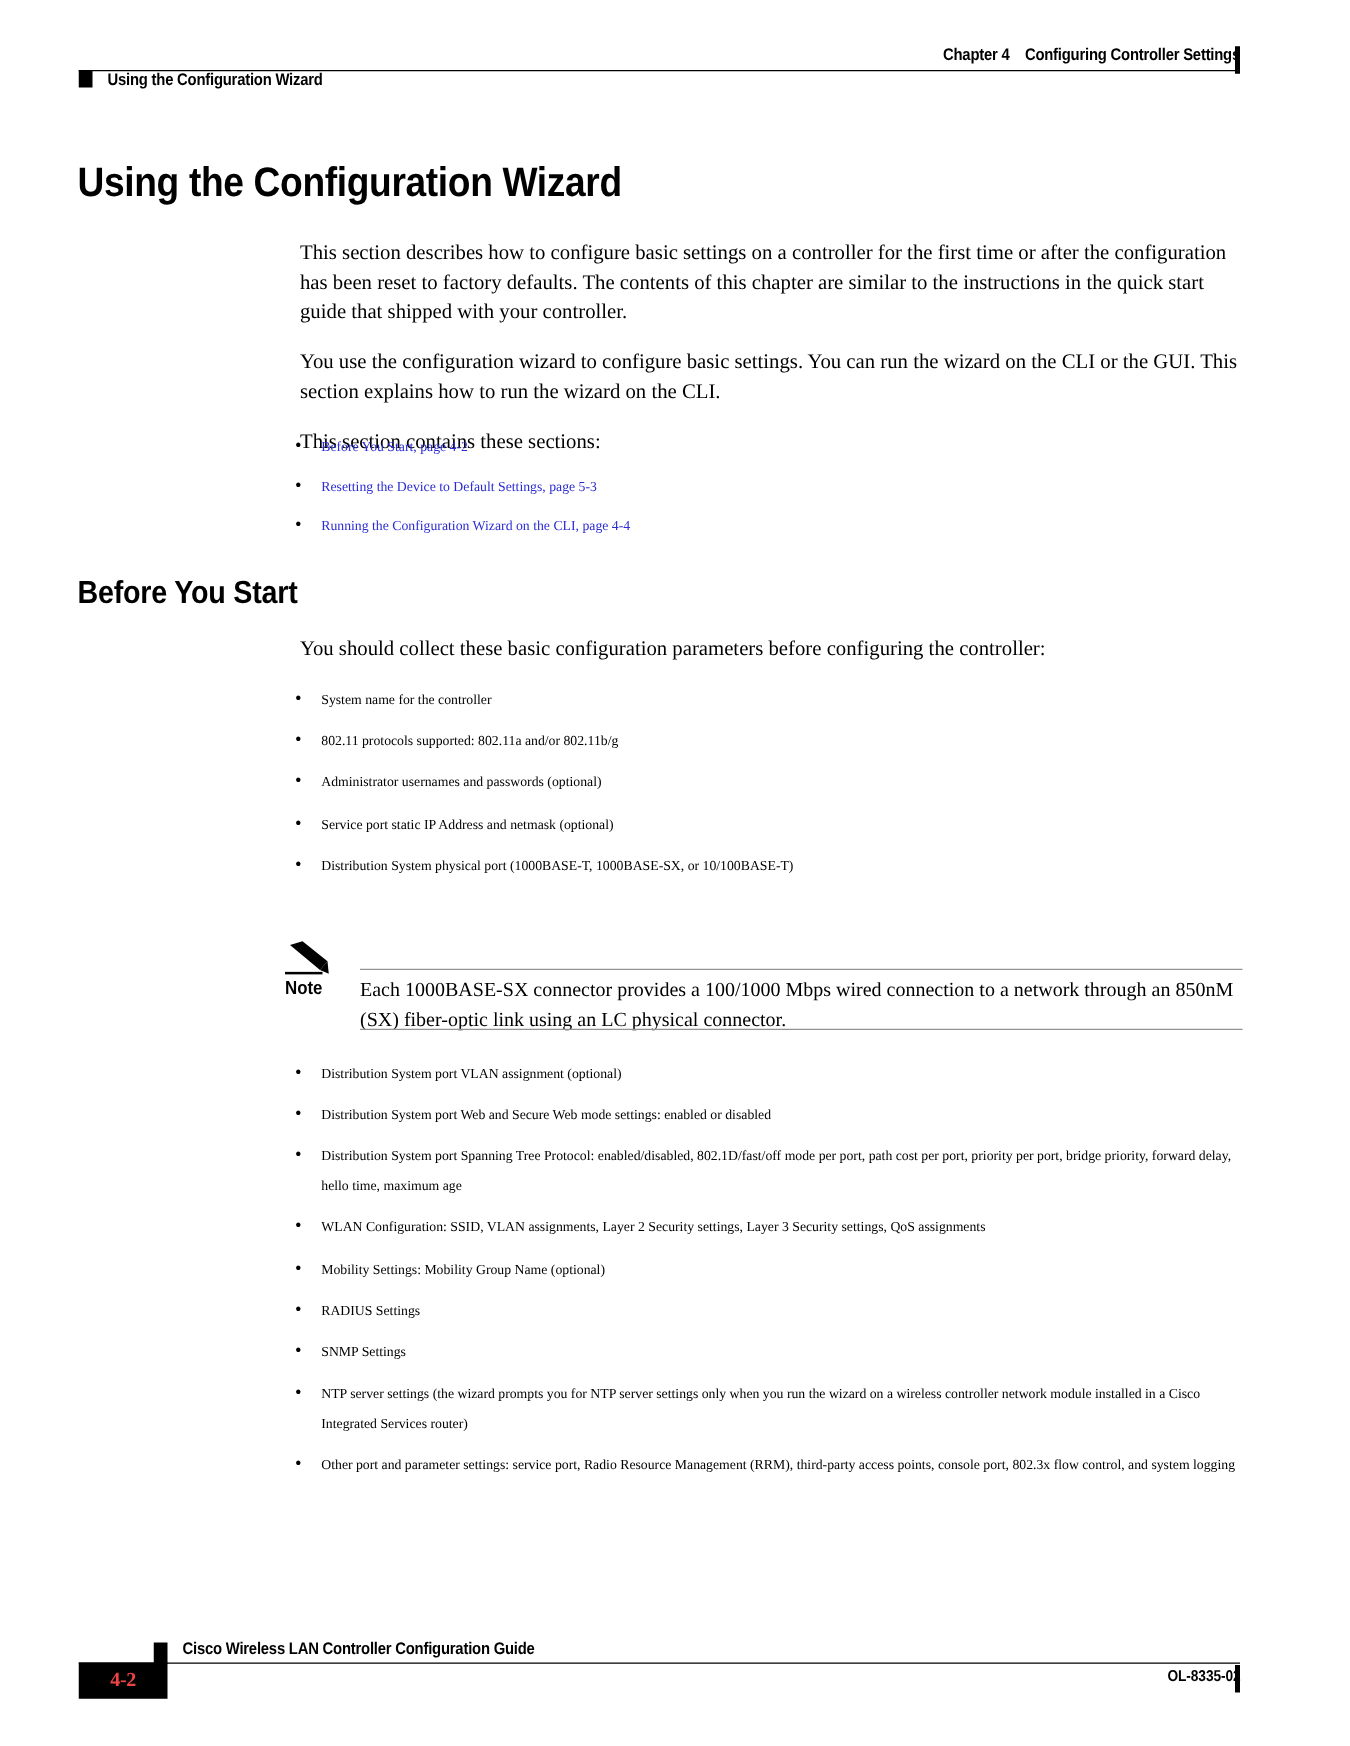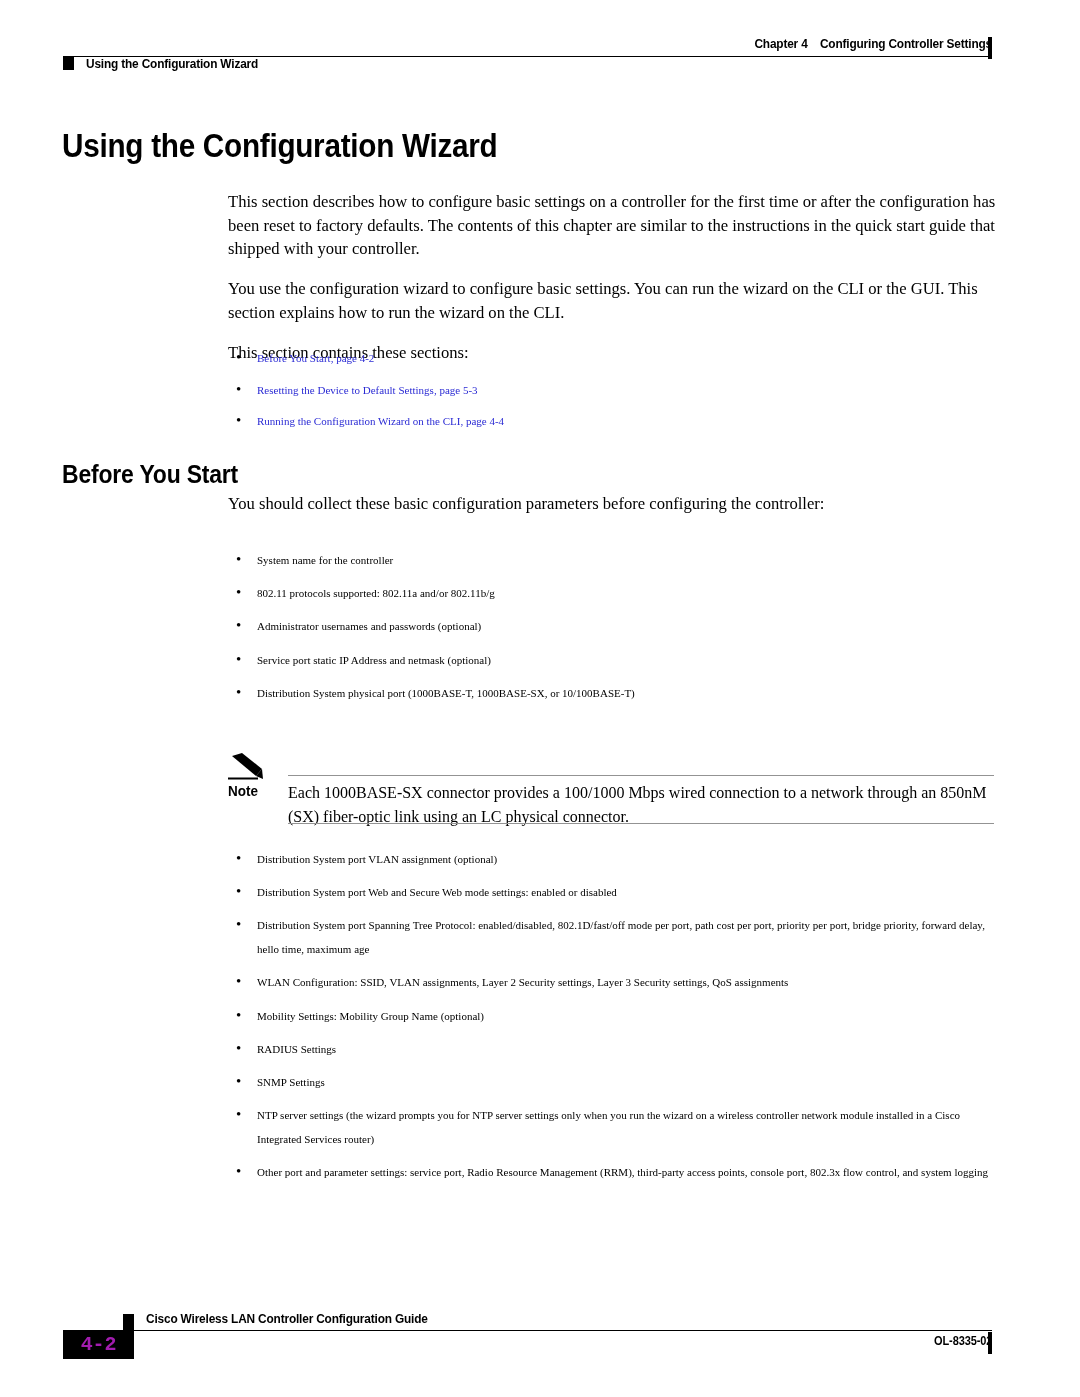--- a/index.html
+++ b/index.html
@@ -118,21 +118,21 @@
   }
 
   .body-col {
     position: absolute;
     left: 228px;
     width: 768px;
     font-size: 16.6px;
     line-height: 23.7px;
     text-align: left;
   }
-  .body-col p { margin: 0 0 16px 0; }
+  .body-col p { margin: 0 0 16px 12px; }
 
   
   ul.blist {
     list-style: none;
     margin: 0;
     padding: 0;
   }
   ul.blist > li {
     position: relative;
     padding-left: 29px;
@@ -218,24 +218,24 @@
     background: #000000;
   }
   .footer-pagenum {
     position: absolute;
     left: 63px;
     top: 1330px;
     width: 71px;
     height: 29px;
     line-height: 29px;
     text-align: center;
-    color: #a21caf;
-    font-family: Liberation Mono, monospace;
-    font-weight: bold;
-    font-size: 20px;
+    color: #ef4444;
+    font-family: Liberation Serif, serif;
+    font-weight: bold;
+    font-size: 16px;
     letter-spacing: -0.2px;
   }
   .footer-sq {
     position: absolute;
     left: 123px;
     top: 1314px;
     width: 11px;
     height: 17px;
     background: #000000;
   }
@@ -300,21 +300,21 @@
     <div class="body-col" style="top:347px;">
       <ul class="blist links">
         <li><span class="xref">Before You Start, page 4-2</span></li>
         <li><span class="xref">Resetting the Device to Default Settings, page 5-3</span></li>
         <li><span class="xref">Running the Configuration Wizard on the CLI, page 4-4</span></li>
       </ul>
     </div>
 
     <h2 class="doc-h2">Before You Start</h2>
 
-    <div class="body-col" style="top:492px;">
+    <div class="body-col" style="top:507px;">
       <p>You should collect these basic configuration parameters before configuring the controller:</p>
     </div>
 
     <div class="body-col" style="top:549px;">
       <ul class="blist">
         <li>System name for the controller</li>
         <li>802.11 protocols supported: 802.11a and/or 802.11b/g</li>
         <li>Administrator usernames and passwords (optional)</li>
         <li>Service port static IP Address and netmask (optional)</li>
         <li>Distribution System physical port (1000BASE-T, 1000BASE-SX, or 10/100BASE-T)</li>

